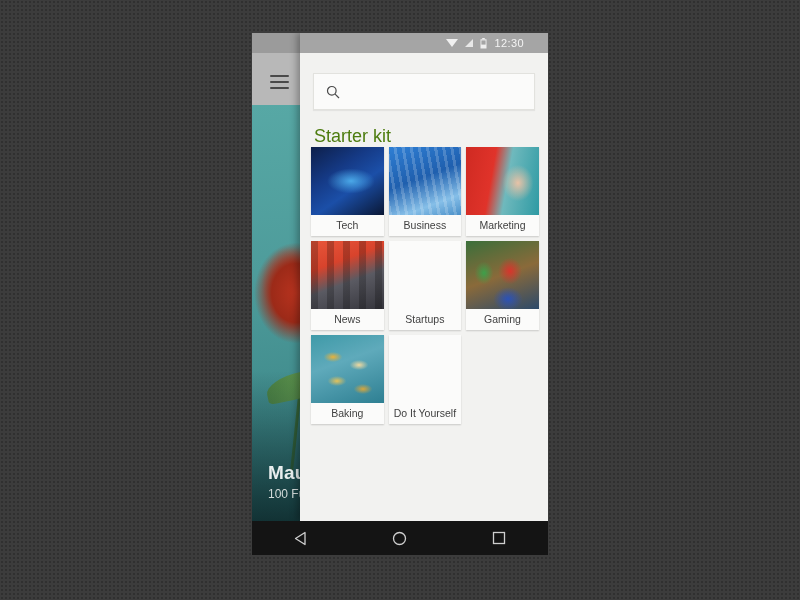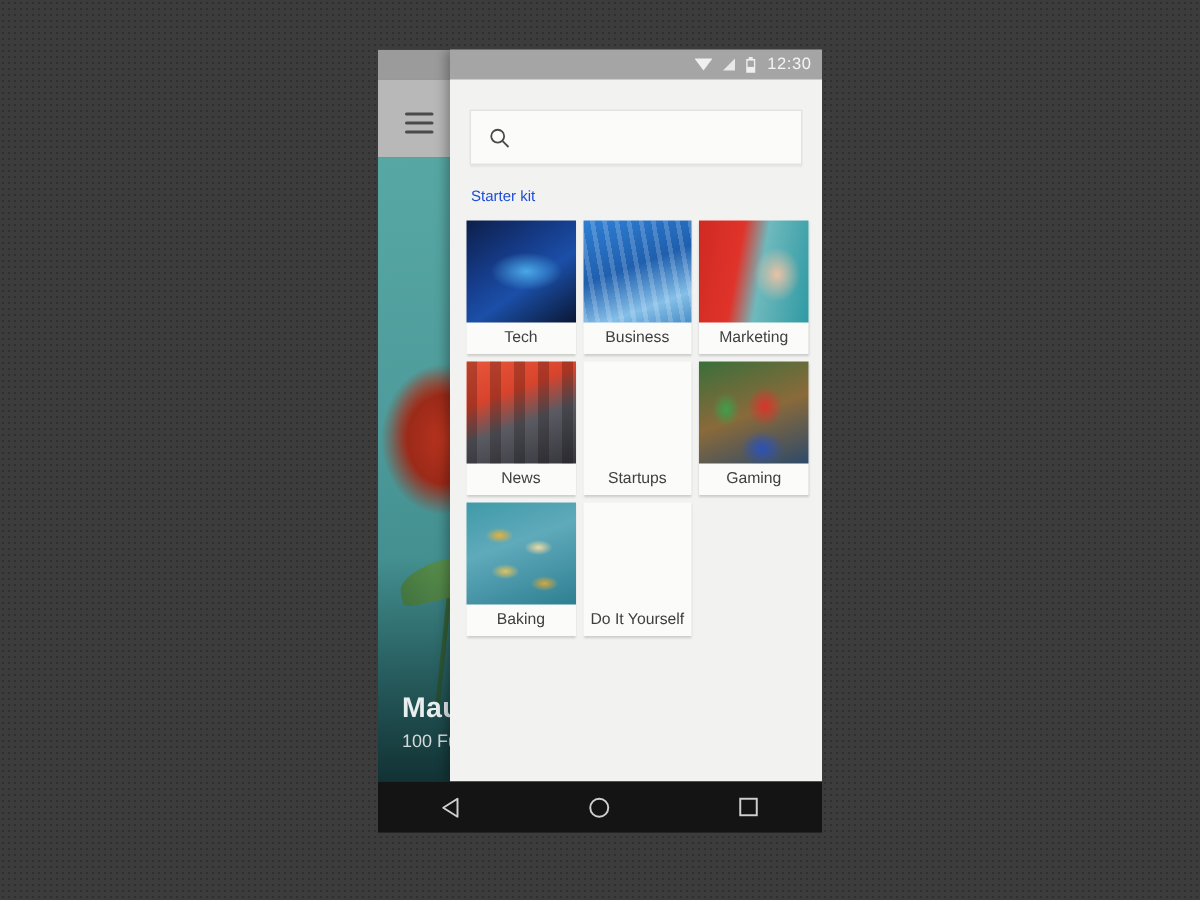--- a/index.html
+++ b/index.html
@@ -137,21 +137,21 @@
   }
   #ov-statusbar {
     position: absolute;
     left: 0; top: 0;
     width: 100%;
     height: 20px;
     background: #a5a5a5;
     display: flex;
     align-items: center;
     justify-content: flex-end;
-    padding-right: 7px;
+    padding-right: 24px;
     box-sizing: border-box;
   }
   .sb-icon { margin-left: 6px; display: block; }
   #sb-time {
     margin-left: 7px;
     font-size: 11px;
     color: #f4f4f4;
     letter-spacing: 0.4px;
   }
 
@@ -177,22 +177,22 @@
     font-family: "Liberation Sans", sans-serif;
     font-size: 12px;
     color: #444;
     width: 170px;
   }
 
   #section-title {
     position: absolute;
     left: 14px;
     top: 93px;
-    font-size: 10px;
-    color: #1d4ed8;
+    font-size: 18px;
+    color: #4d7c0f;
   }
 
   #grid {
     position: absolute;
     left: 11px;
     top: 114px;
     width: 228px;
     display: flex;
     flex-wrap: wrap;
     gap: 5px 5px;

